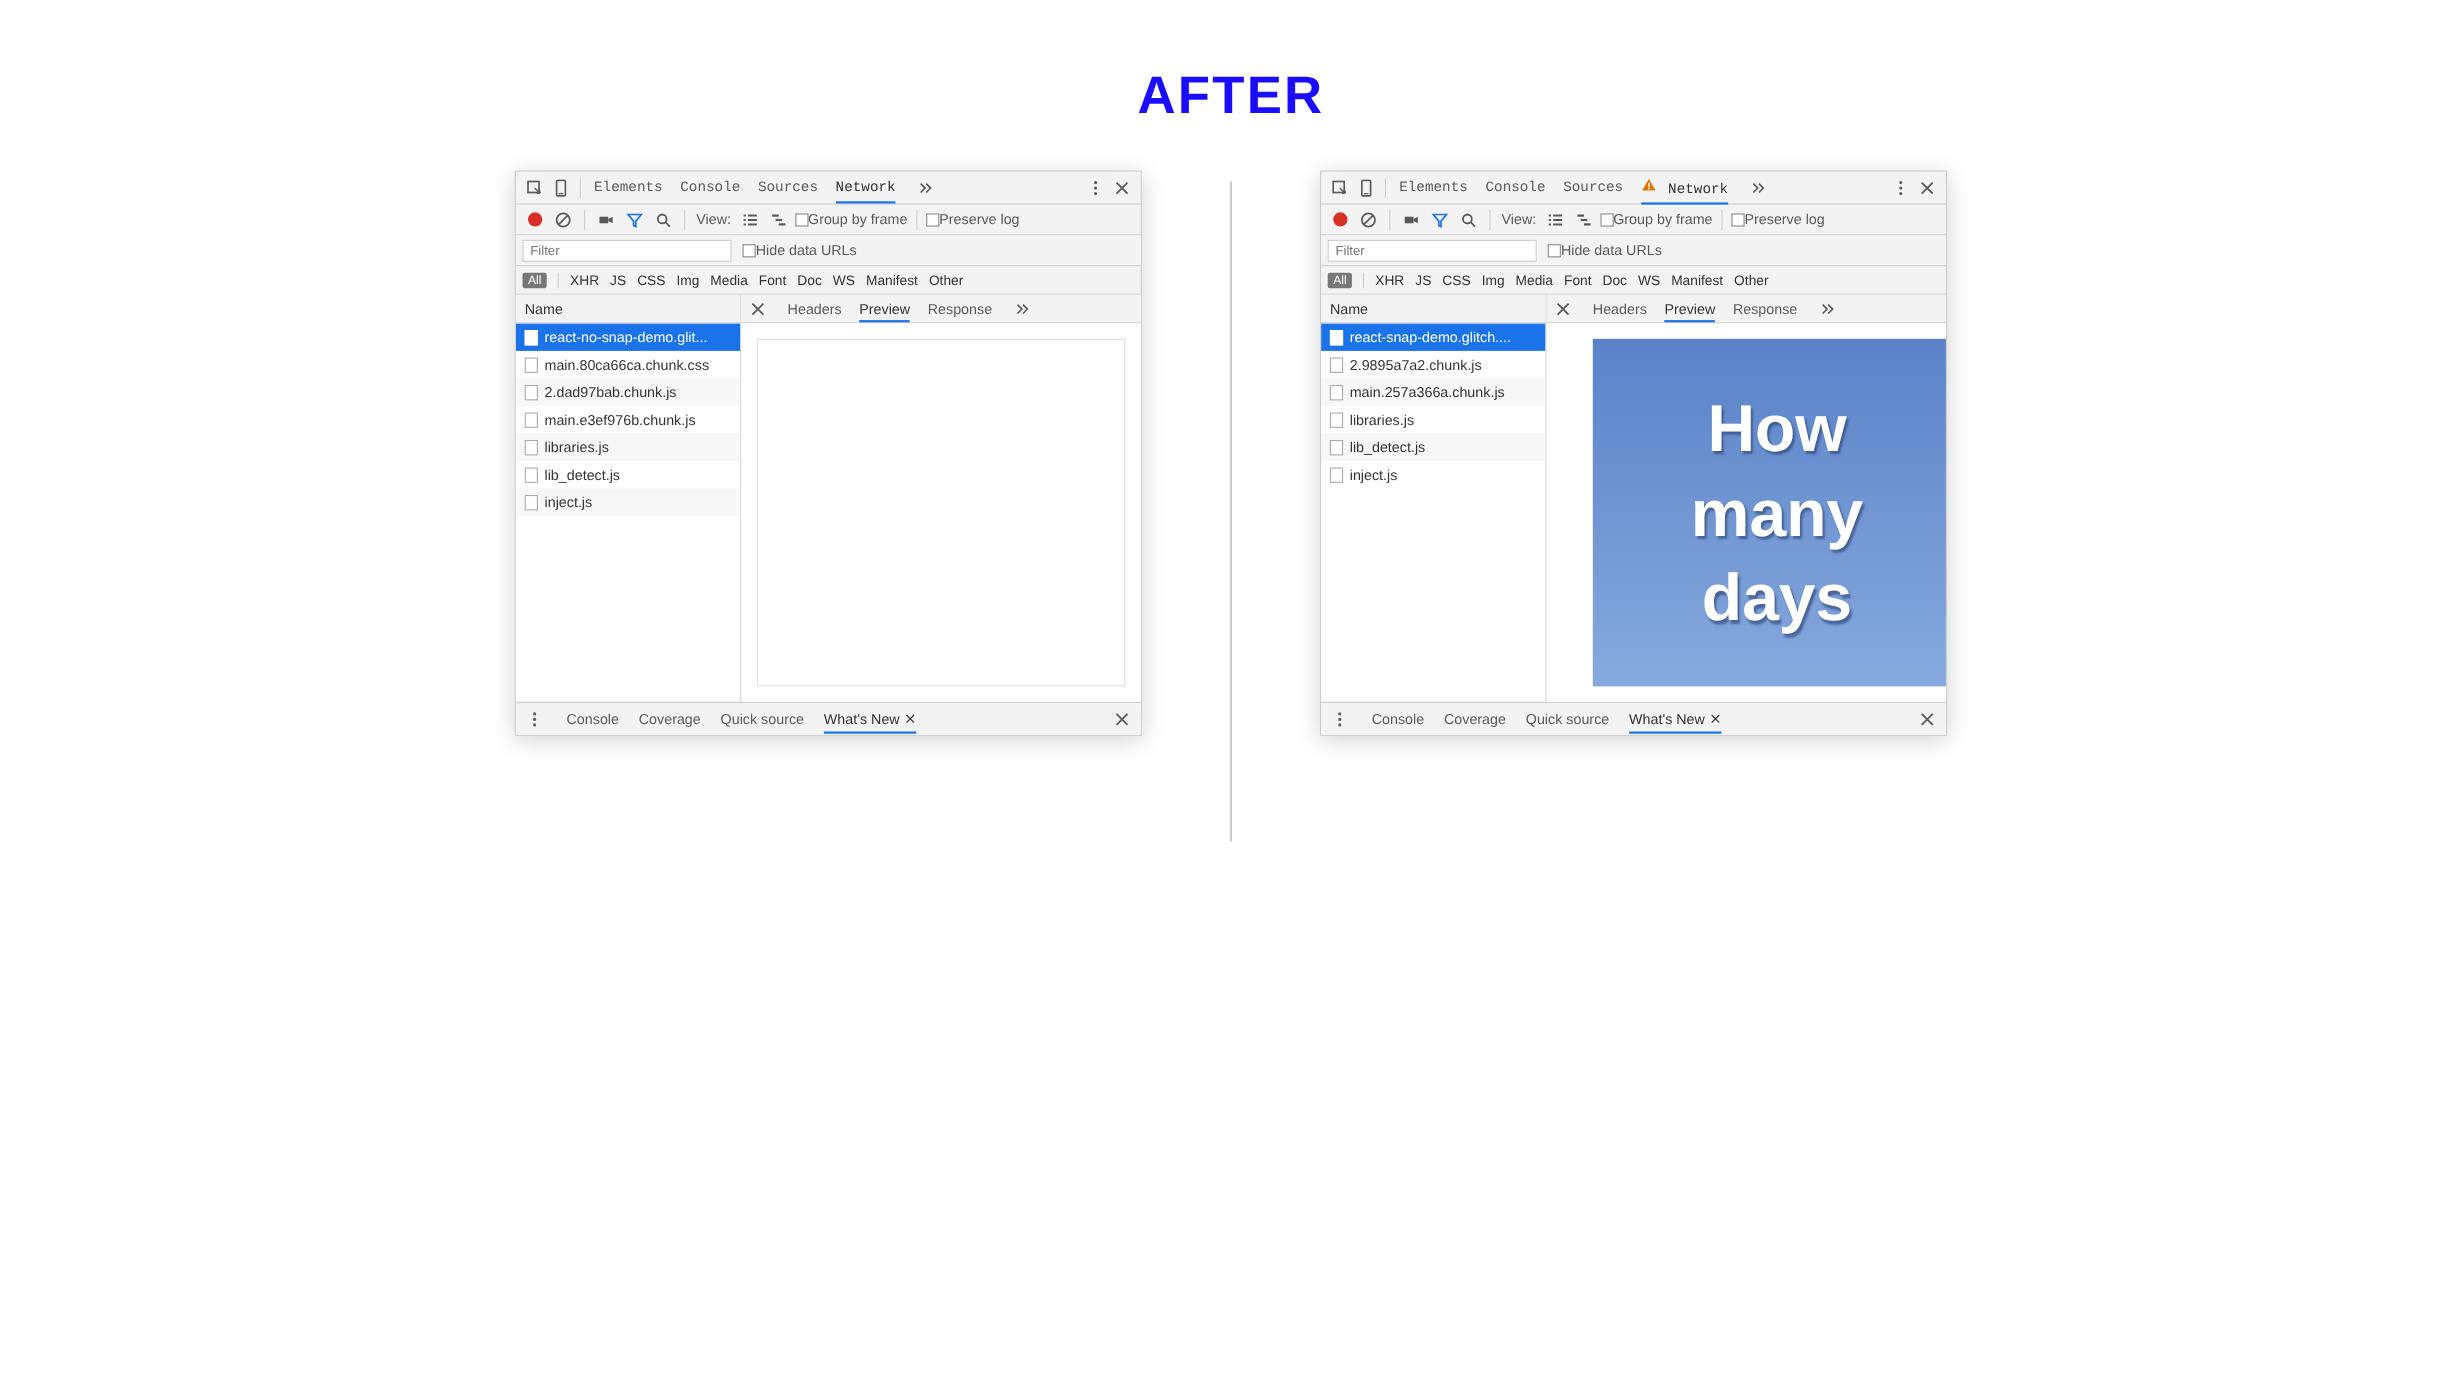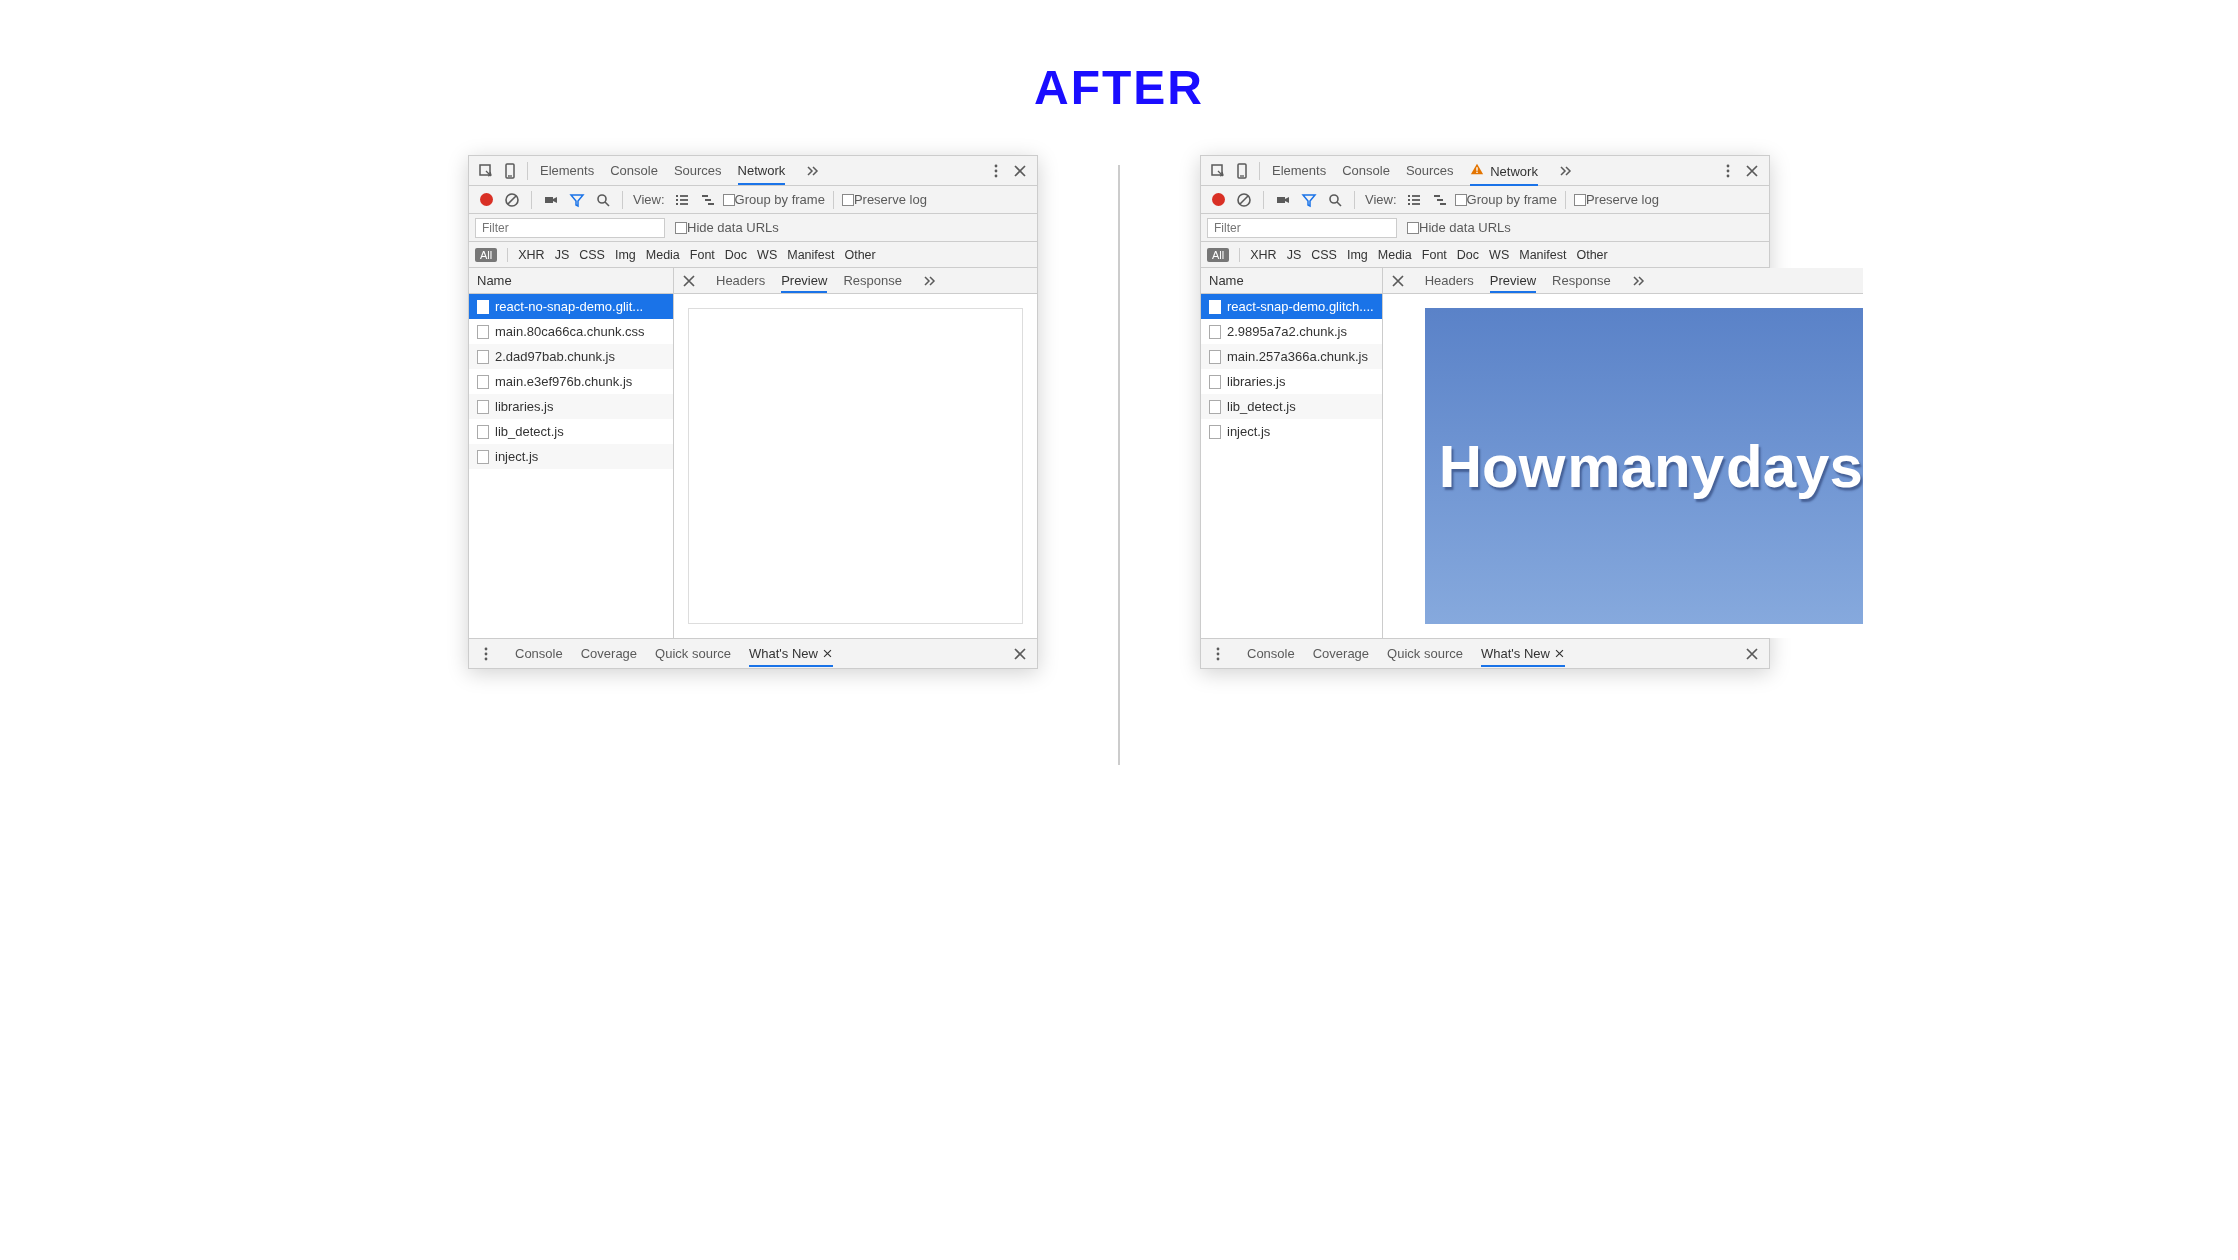--- a/index.html
+++ b/index.html
@@ -57,21 +57,21 @@
     align-items: center;
     justify-content: center;
     width: 22px;
     height: 22px;
     color: #5a5a5a;
     cursor: pointer;
   }
   .icon-btn svg { width: 16px; height: 16px; }
   .vsep { width: 1px; height: 18px; background: #ccc; margin: 0 4px; }
   .tabs { display: flex; align-items: center; gap: 16px; flex: 1; padding-left: 6px; }
-  .tab { color: #5a5a5a; cursor: pointer; padding: 6px 0 5px; border-bottom: 2px solid transparent; white-space: nowrap; }
+  .tab { color: #5a5a5a; cursor: pointer; padding: 6px 0 5px; border-bottom: 2px solid transparent; white-space: nowrap; font-family: Liberation Mono, monospace; }
   .tab.active { color: #333; border-bottom-color: #1a73e8; }
   .tab .warn-icon { color: #e37400; margin-right: 3px; }
   
   .toolbar {
     display: flex;
     align-items: center;
     height: 28px;
     padding: 0 6px;
     gap: 4px;
     border-bottom: 1px solid #ccc;
@@ -182,21 +182,21 @@
     width: 100%;
     height: 100%;
     border: 1px solid #ddd;
     background: #fff;
   }
   .preview-card {
     width: 100%;
     height: 100%;
     background: linear-gradient(180deg, #5a82c8 0%, #86a9dd 100%);
     display: flex;
-    flex-direction: row;
+    flex-direction: column;
     align-items: center;
     justify-content: center;
     gap: 2px;
     margin-left: 28px;
   }
   .preview-card .word {
     font-size: 60px;
     font-weight: 700;
     color: #fff;
     text-shadow: 2px 3px 2px rgba(40,60,110,0.6);

